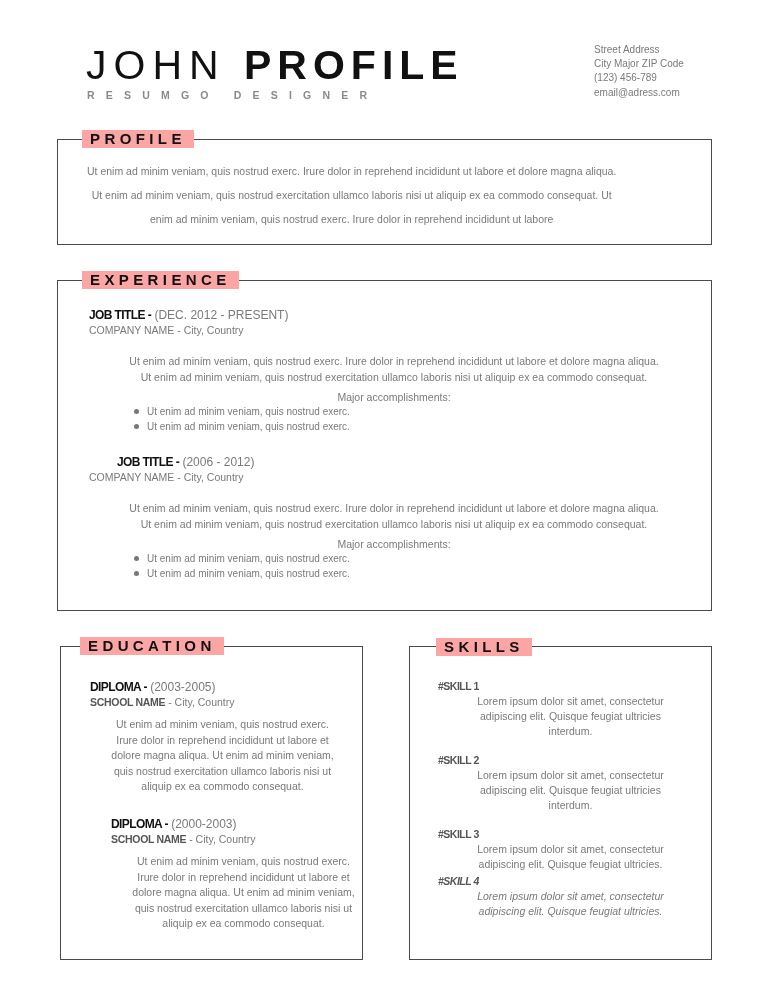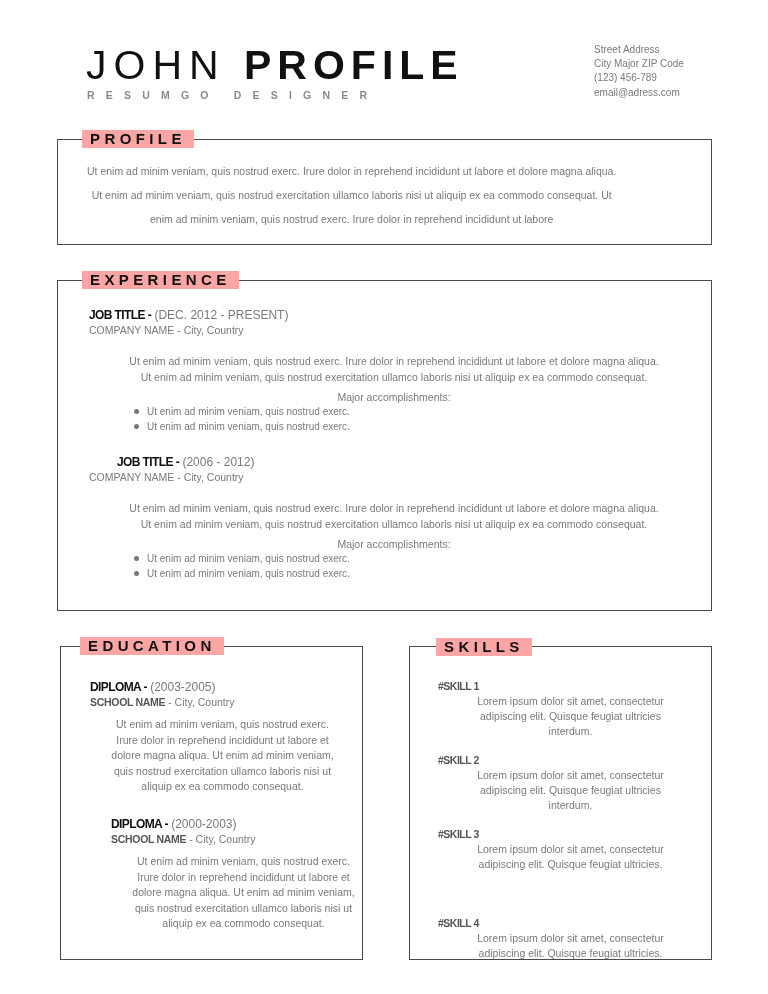--- a/index.html
+++ b/index.html
@@ -142,19 +142,19 @@
 </div>
 
 <div class="abs" style="left:438px; top:827px; width:265px;">
   <div class="skill-title" style="line-height:15px;">#SKILL 3</div>
   <div class="para" style="line-height:15px;">
     <div>Lorem ipsum dolor sit amet, consectetur</div>
     <div>adipiscing elit. Quisque feugiat ultricies.</div>
   </div>
 </div>
 
-<div class="abs" style="left:438px; top:916px; width:265px;">
+<div class="abs" style="left:438px; top:874px; width:265px;font-style:italic;">
   <div class="skill-title" style="line-height:15px;">#SKILL 4</div>
   <div class="para" style="line-height:15px;">
     <div>Lorem ipsum dolor sit amet, consectetur</div>
     <div>adipiscing elit. Quisque feugiat ultricies.</div>
   </div>
 </div>
 
 </body></html>

